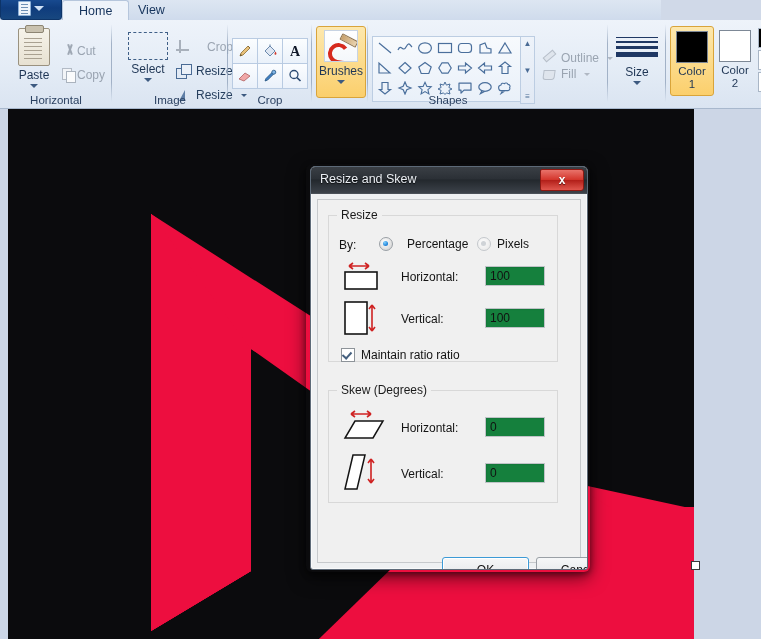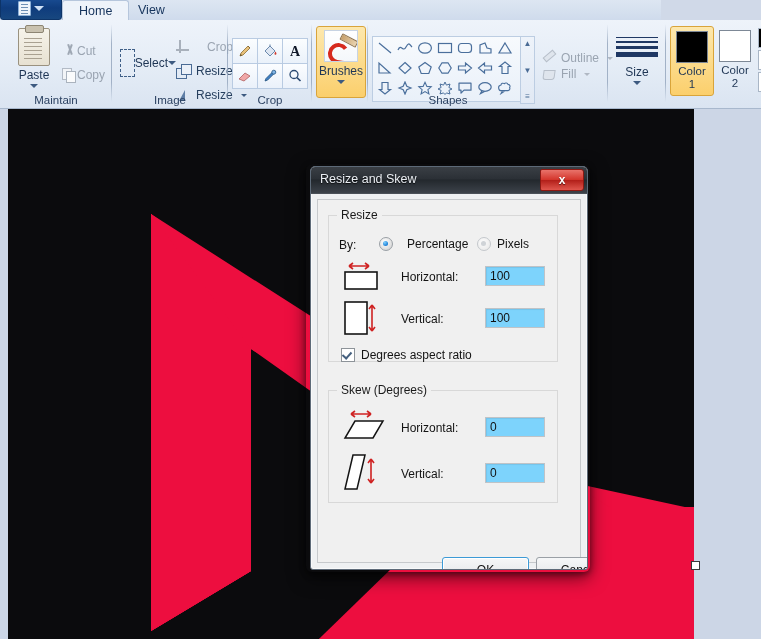--- a/index.html
+++ b/index.html
@@ -110,21 +110,21 @@
   }
   .ic-copy:after{
     content:"";position:absolute;left:4px;top:3px;width:8px;height:10px;
     border:1px solid #aab3be;background:#fafbfc;
   }
 
   
   #grp-image{left:112px;width:116px;}
   .select-btn{
     position:absolute;left:8px;top:8px;width:56px;height:66px;
-    display:flex;flex-direction:row;align-items:center;
+    display:flex;flex-direction:column;align-items:center;
   }
   .sel-ico{
     width:38px;height:26px;margin-top:4px;
     border:1px dashed #3f5f87;background:transparent;
   }
   .img-mini{
     position:absolute;left:64px;height:22px;display:flex;align-items:center;gap:5px;
     font-size:12px;color:#27405f;
   }
   #btn-crop{top:16px;color:#9aa4b1;gap:17px;}
@@ -315,21 +315,21 @@
     background:#cfd3d7;
   }
   .chk{
     width:12px;height:12px;background:#fff;border:1px solid #8d9399;position:relative;display:inline-block;
   }
   .chk.on:after{
     content:"";position:absolute;left:2px;top:1px;width:4px;height:7px;
     border:solid #45607f;border-width:0 2px 2px 0;transform:rotate(42deg);
   }
   .txtbox{
-    width:60px;height:20px;background:#7dd3fc;border:1px solid #bfc3c7;
+    width:60px;height:20px;background:#15803d;border:1px solid #bfc3c7;
     box-shadow:inset 1px 1px 1px rgba(0,0,0,.07);
     font-size:12px;color:#111;padding:0 4px;line-height:20px;
     font-family:"Liberation Sans","DejaVu Sans",sans-serif;
     box-sizing:border-box;
   }
   .dlg-btn{
     position:absolute;height:24px;width:85px;
     background:linear-gradient(to bottom,#f6f7f8 0%,#ebedef 47%,#dfe2e5 50%,#eff1f3 100%);
     border:1px solid #9aa0a6;border-radius:3px;
     font-size:12px;color:#111;display:flex;align-items:center;justify-content:center;
@@ -362,21 +362,21 @@
         <span class="dncaret"></span>
       </div>
       <div class="mini-btn" id="btn-cut">
         <span class="ic-scissors"></span>
         <span>Cut</span>
       </div>
       <div class="mini-btn" id="btn-copy">
         <span class="ic-copy"></span>
         <span>Copy</span>
       </div>
-      <div class="glabel">Maintain</div>
+      <div class="glabel">Horizontal</div>
       <div class="gsep"></div>
     </div>
 
     <div class="group" id="grp-image">
       <div class="select-btn">
         <span class="sel-ico"></span>
         <span class="btn-cap">Select</span>
         <span class="dncaret"></span>
       </div>
       <div class="img-mini" id="btn-crop">
@@ -680,21 +680,21 @@
         </div>
         <div class="row" style="left:72px;top:90px;">
           <span class="lbl">Vertical:</span>
         </div>
         <div class="row" style="left:156px;top:86px;">
           <input class="txtbox" type="text" value="100" style="">
         </div>
 
         <div class="row" style="left:12px;top:126px;gap:6px;">
           <span class="chk on"></span>
-          <span class="lbl">Degrees aspect ratio</span>
+          <span class="lbl">Maintain ratio ratio</span>
         </div>
       </fieldset>
 
       <fieldset class="fs" id="fs-skew">
         <legend>Skew (Degrees)</legend>
 
         <div class="row" style="left:12px;top:10px;">
           <svg width="48" height="38" viewBox="0 0 48 38">
             <path d="M10 7 H30 M10 7 l4-3 M10 7 l4 3 M30 7 l-4-3 M30 7 l-4 3" stroke="#cf2222" stroke-width="1.6" fill="none"></path>
             <path d="M14 14 H42 L32 31 H4 Z" fill="#fff" stroke="#141414" stroke-width="1.5"></path>

